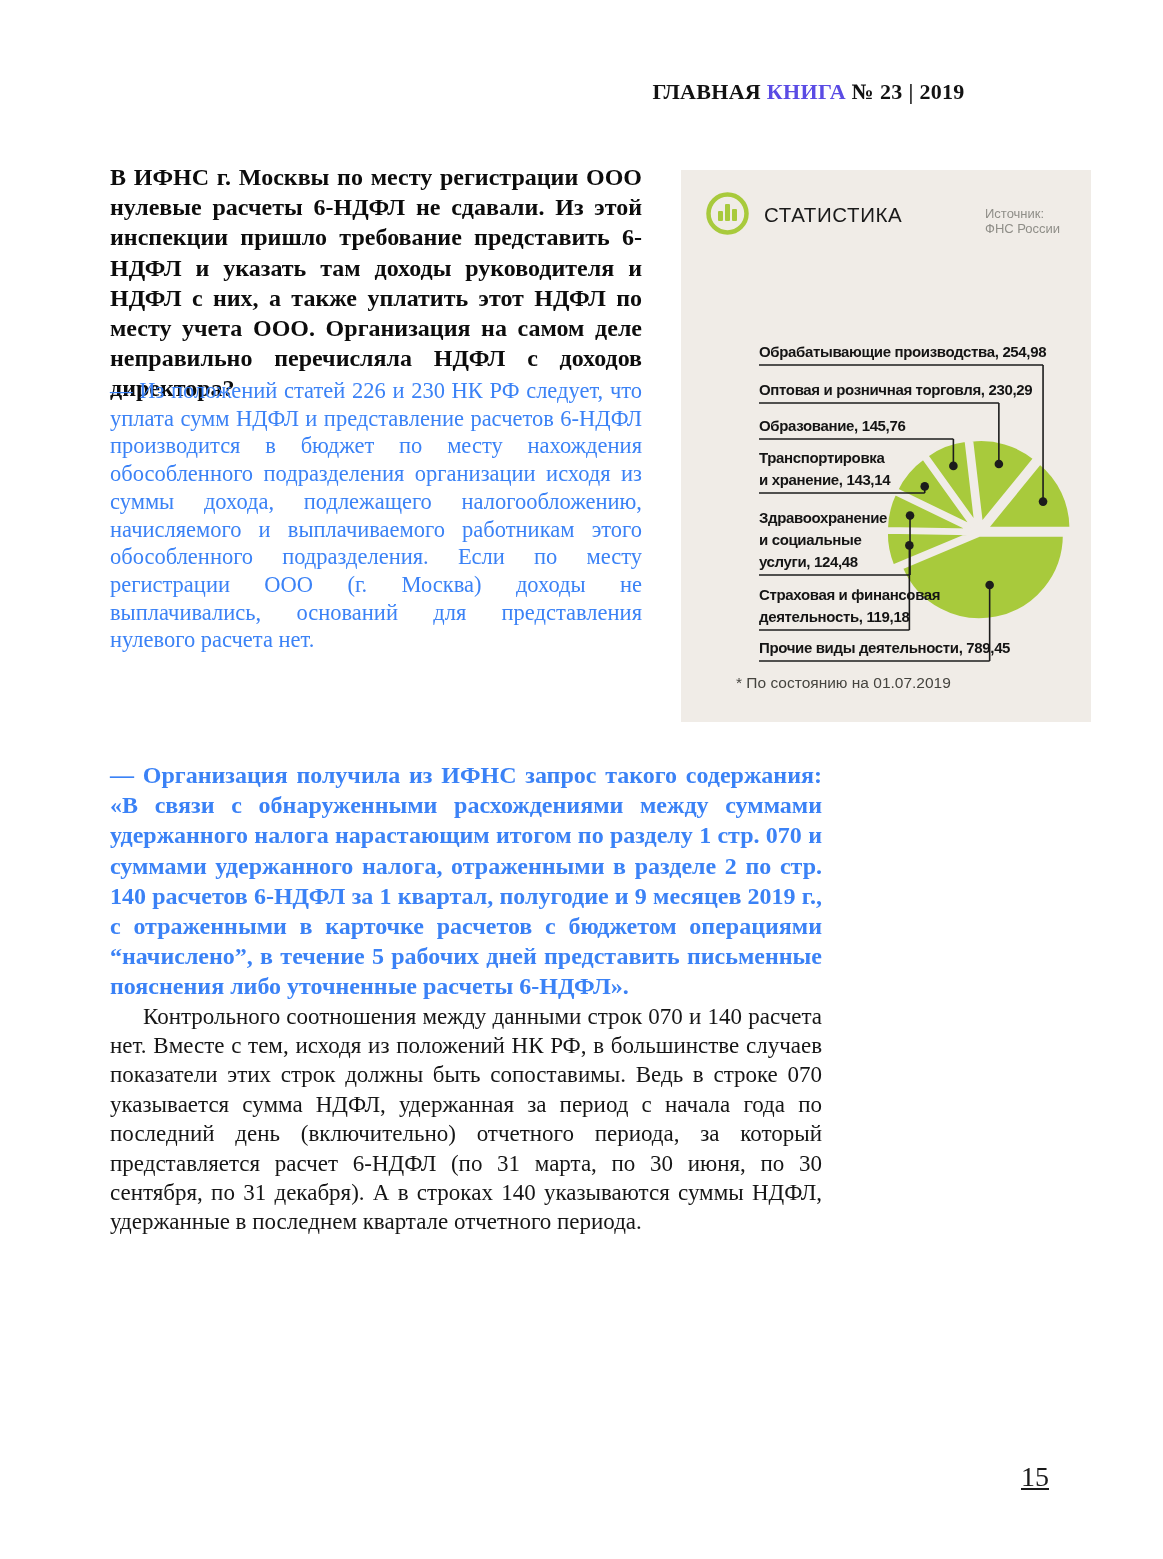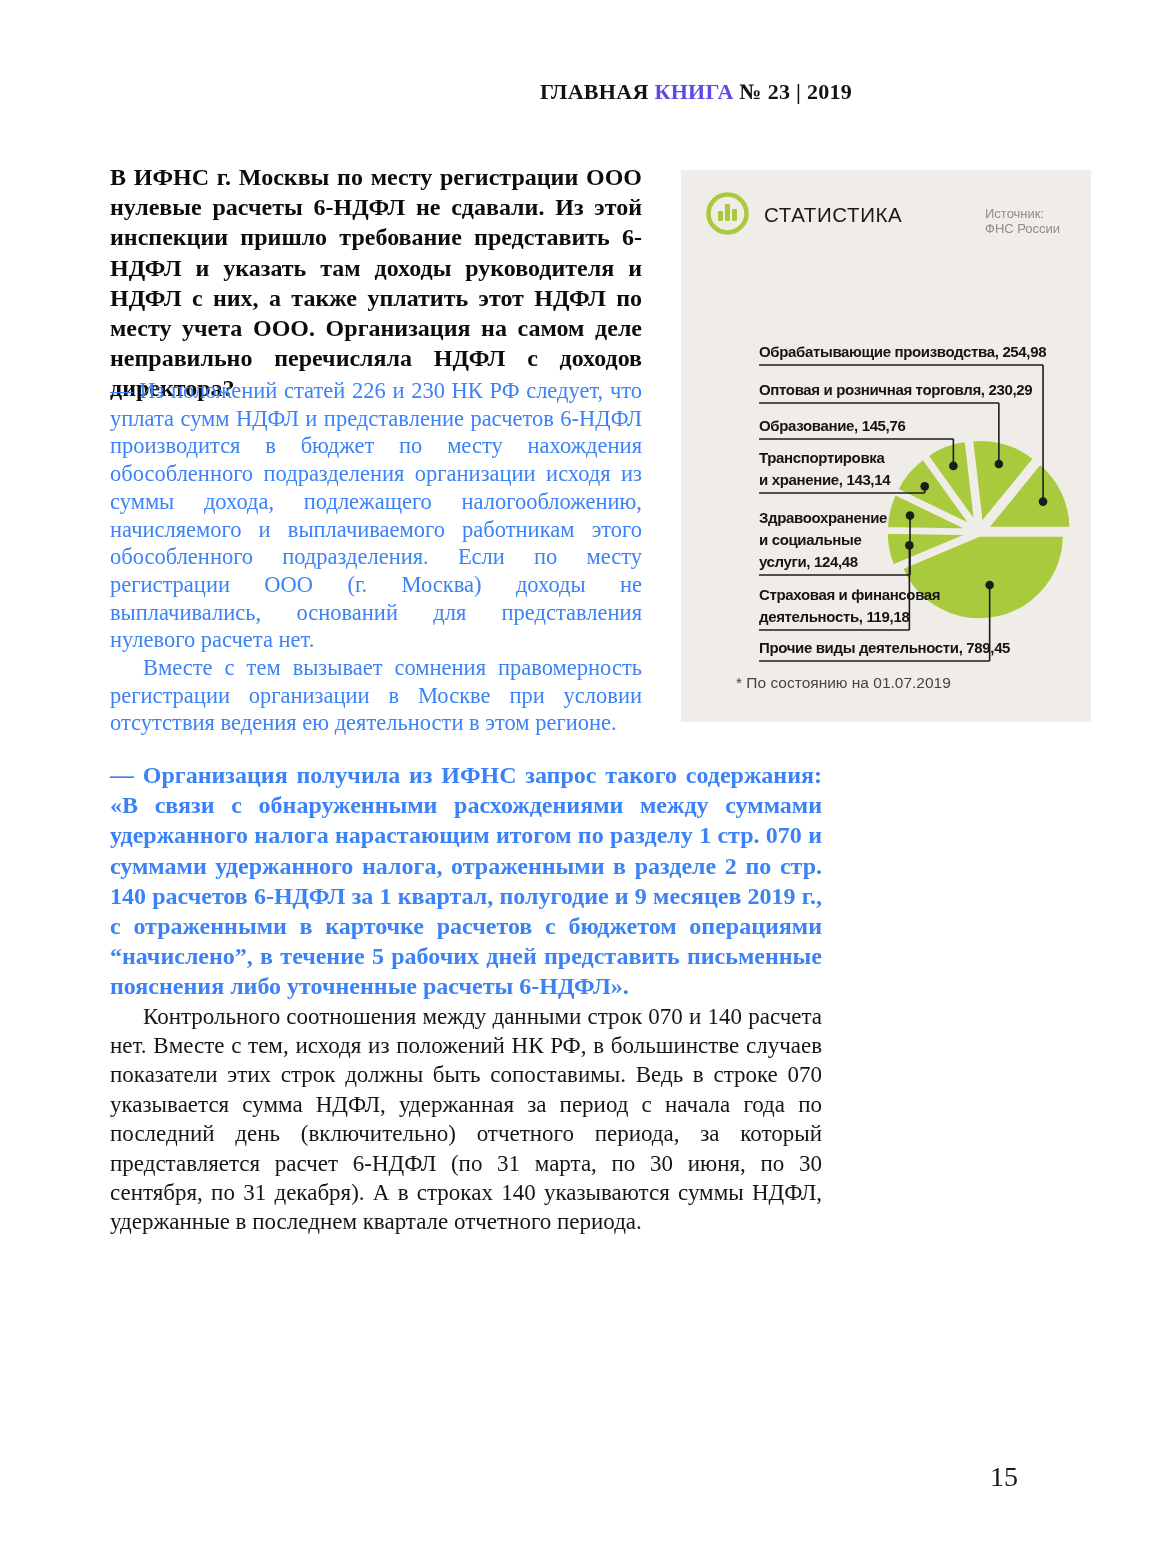--- a/index.html
+++ b/index.html
@@ -3,21 +3,21 @@
 <meta charset="utf-8">
 <style>
   html,body{margin:0;padding:0;}
   body{
     width:1163px;height:1559px;position:relative;background:#ffffff;
     font-family:"Liberation Serif",serif;color:#111;
   }
   .abs{position:absolute;}
 
   
-  #pageheader{left:540px;top:79px;width:537px;text-align:left;
+  #pageheader{left:540px;top:79px;width:537px;text-align:center;
     font:700 22px/26px "Liberation Serif",serif;letter-spacing:.3px;color:#121212;}
   #pageheader .accent{color:#5a4be4;}
 
   
   p.par{margin:0;text-align:justify;}
   .indent{text-indent:33px;}
   #q1{left:110px;top:162px;width:532px;font:700 24px/30.2px "Liberation Serif",serif;color:#0c0c0c;}
   #a1{left:110px;top:377px;width:532px;font:400 22.5px/27.7px "Liberation Serif",serif;color:#3b82f6;}
   #fullwidth{left:110px;top:760px;width:712px;}
   .q2{font:700 24px/30.2px "Liberation Serif",serif;color:#3b82f6;}
@@ -30,38 +30,37 @@
     letter-spacing:.6px;color:#1a1a1a;}
   #stat-source{left:304px;top:36px;font:400 13px/15px "Liberation Sans",sans-serif;
     color:#8f8e88;white-space:pre-line;}
   #chart-title{left:83px;top:91px;width:315px;font:700 21px/22.4px "Liberation Sans",sans-serif;
     letter-spacing:-.2px;color:#121212;white-space:pre-line;}
   #chart-svg{left:0;top:165px;}
   #chart-svg text{font:700 15px "Liberation Sans",sans-serif;letter-spacing:-.35px;fill:#141414;}
   #stat-footnote{left:55px;top:503px;font:400 15.5px/19px "Liberation Sans",sans-serif;color:#45443f;}
 
   
-  #pagenum{left:990px;top:1460px;width:90px;text-align:left;
-    font:400 28px/34px "Liberation Serif",serif;color:#1a1a1a;}
+  #pagenum{left:990px;top:1460px;width:90px;text-align:center;
+    font:400 28px/34px "Liberation Serif",serif;color:#1a1a1a;text-decoration:underline;}
 </style>
 </head>
 <body>
 
 <div id="pageheader" class="abs">
   <span>ГЛАВНАЯ</span>
   <span class="accent">КНИГА</span>
   <span>№ 23 | 2019</span>
 </div>
 
 <div id="q1" class="abs">
   <p class="par">В ИФНС г. Москвы по месту регистрации ООО нулевые расчеты 6-НДФЛ не сдавали. Из этой инспекции пришло требование представить 6-НДФЛ и указать там доходы руководителя и НДФЛ с них, а также уплатить этот НДФЛ по месту учета ООО. Организация на самом деле неправильно перечисляла НДФЛ с доходов директора?</p>
 </div>
 <div id="a1" class="abs">
   <p class="par">—  Из положений статей 226 и 230 НК РФ следует, что уплата сумм НДФЛ и представление расчетов 6-НДФЛ производится в бюджет по месту нахождения обособленного подразделения организации исходя из суммы дохода, подлежащего налогообложению, начисляемого и выплачиваемого работникам этого обособленного подразделения. Если по месту регистрации ООО (г. Москва) доходы не выплачивались, оснований для представления нулевого расчета нет.</p>
-  <p class="par indent">Вместе с тем вызывает сомнения правомерность регистрации организации в Москве при условии отсутствия ведения ею деятельности в этом регионе.</p>
 </div>
 
 <div id="statbox" class="abs">
   <svg id="stat-icon" class="abs" viewBox="0 0 47 47">
     <circle cx="23.5" cy="23.5" r="19" fill="none" stroke="#a8ca3c" stroke-width="4.5"></circle>
     <rect x="14" y="21" width="5" height="10" rx="1" fill="#a8ca3c"></rect>
     <rect x="21" y="14" width="5" height="17" rx="1" fill="#a8ca3c"></rect>
     <rect x="28" y="19" width="5" height="12" rx="1" fill="#a8ca3c"></rect>
   </svg>
   <div id="stat-label" class="abs">СТАТИСТИКА</div>

